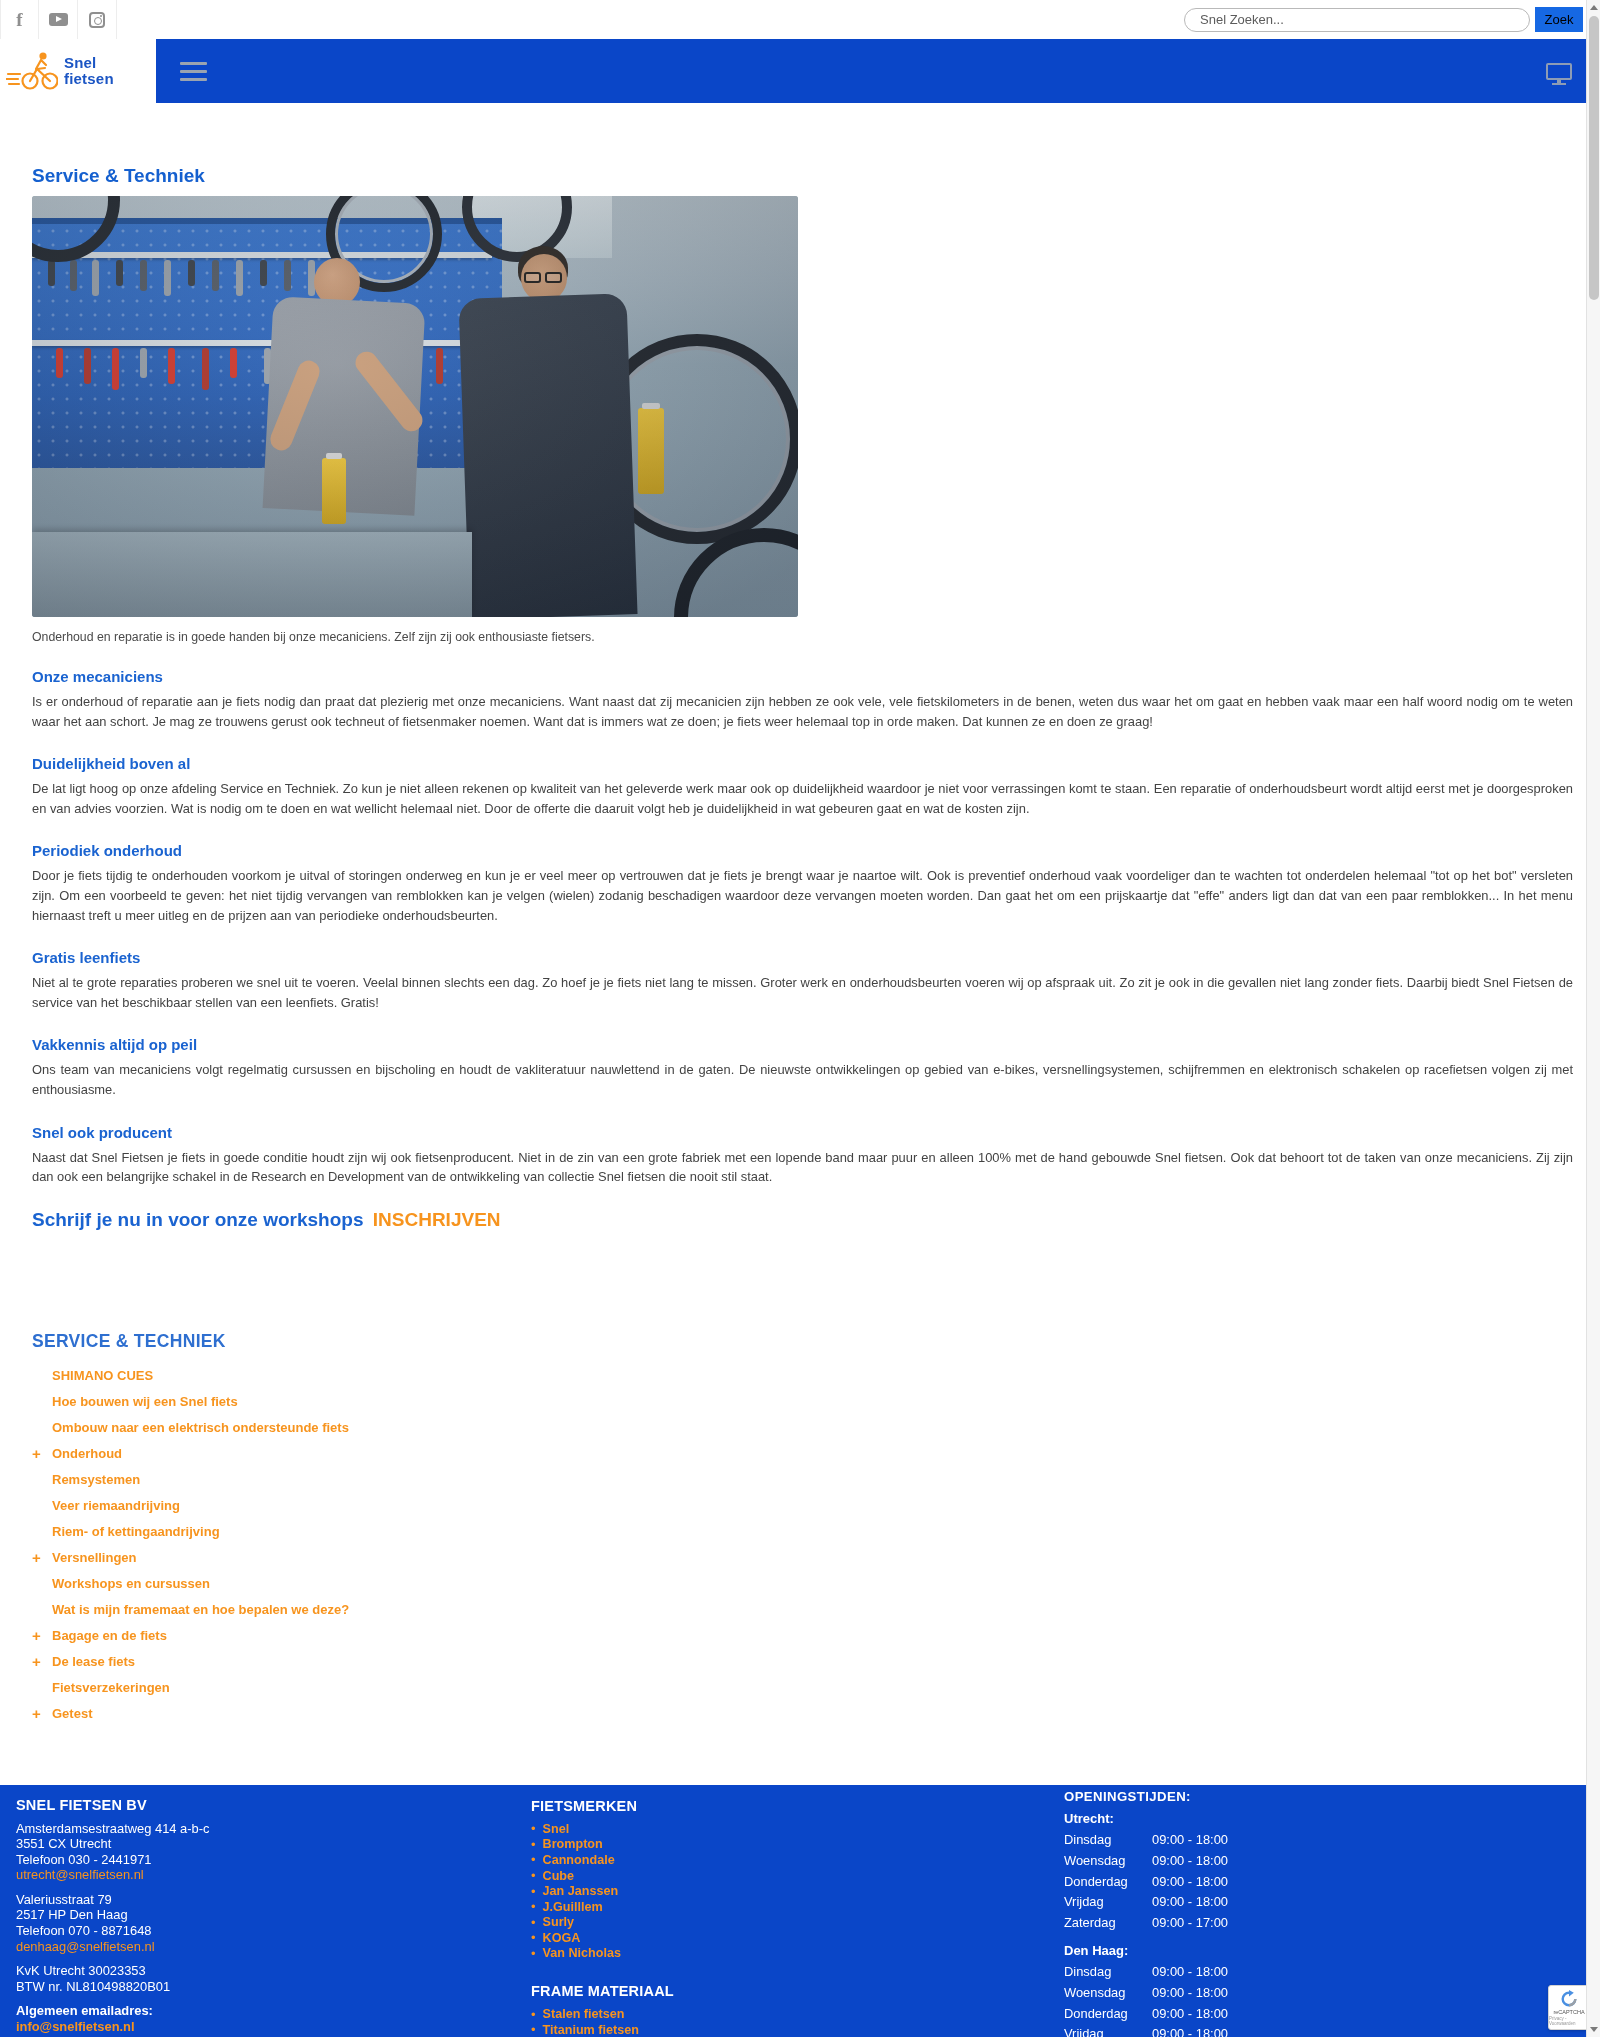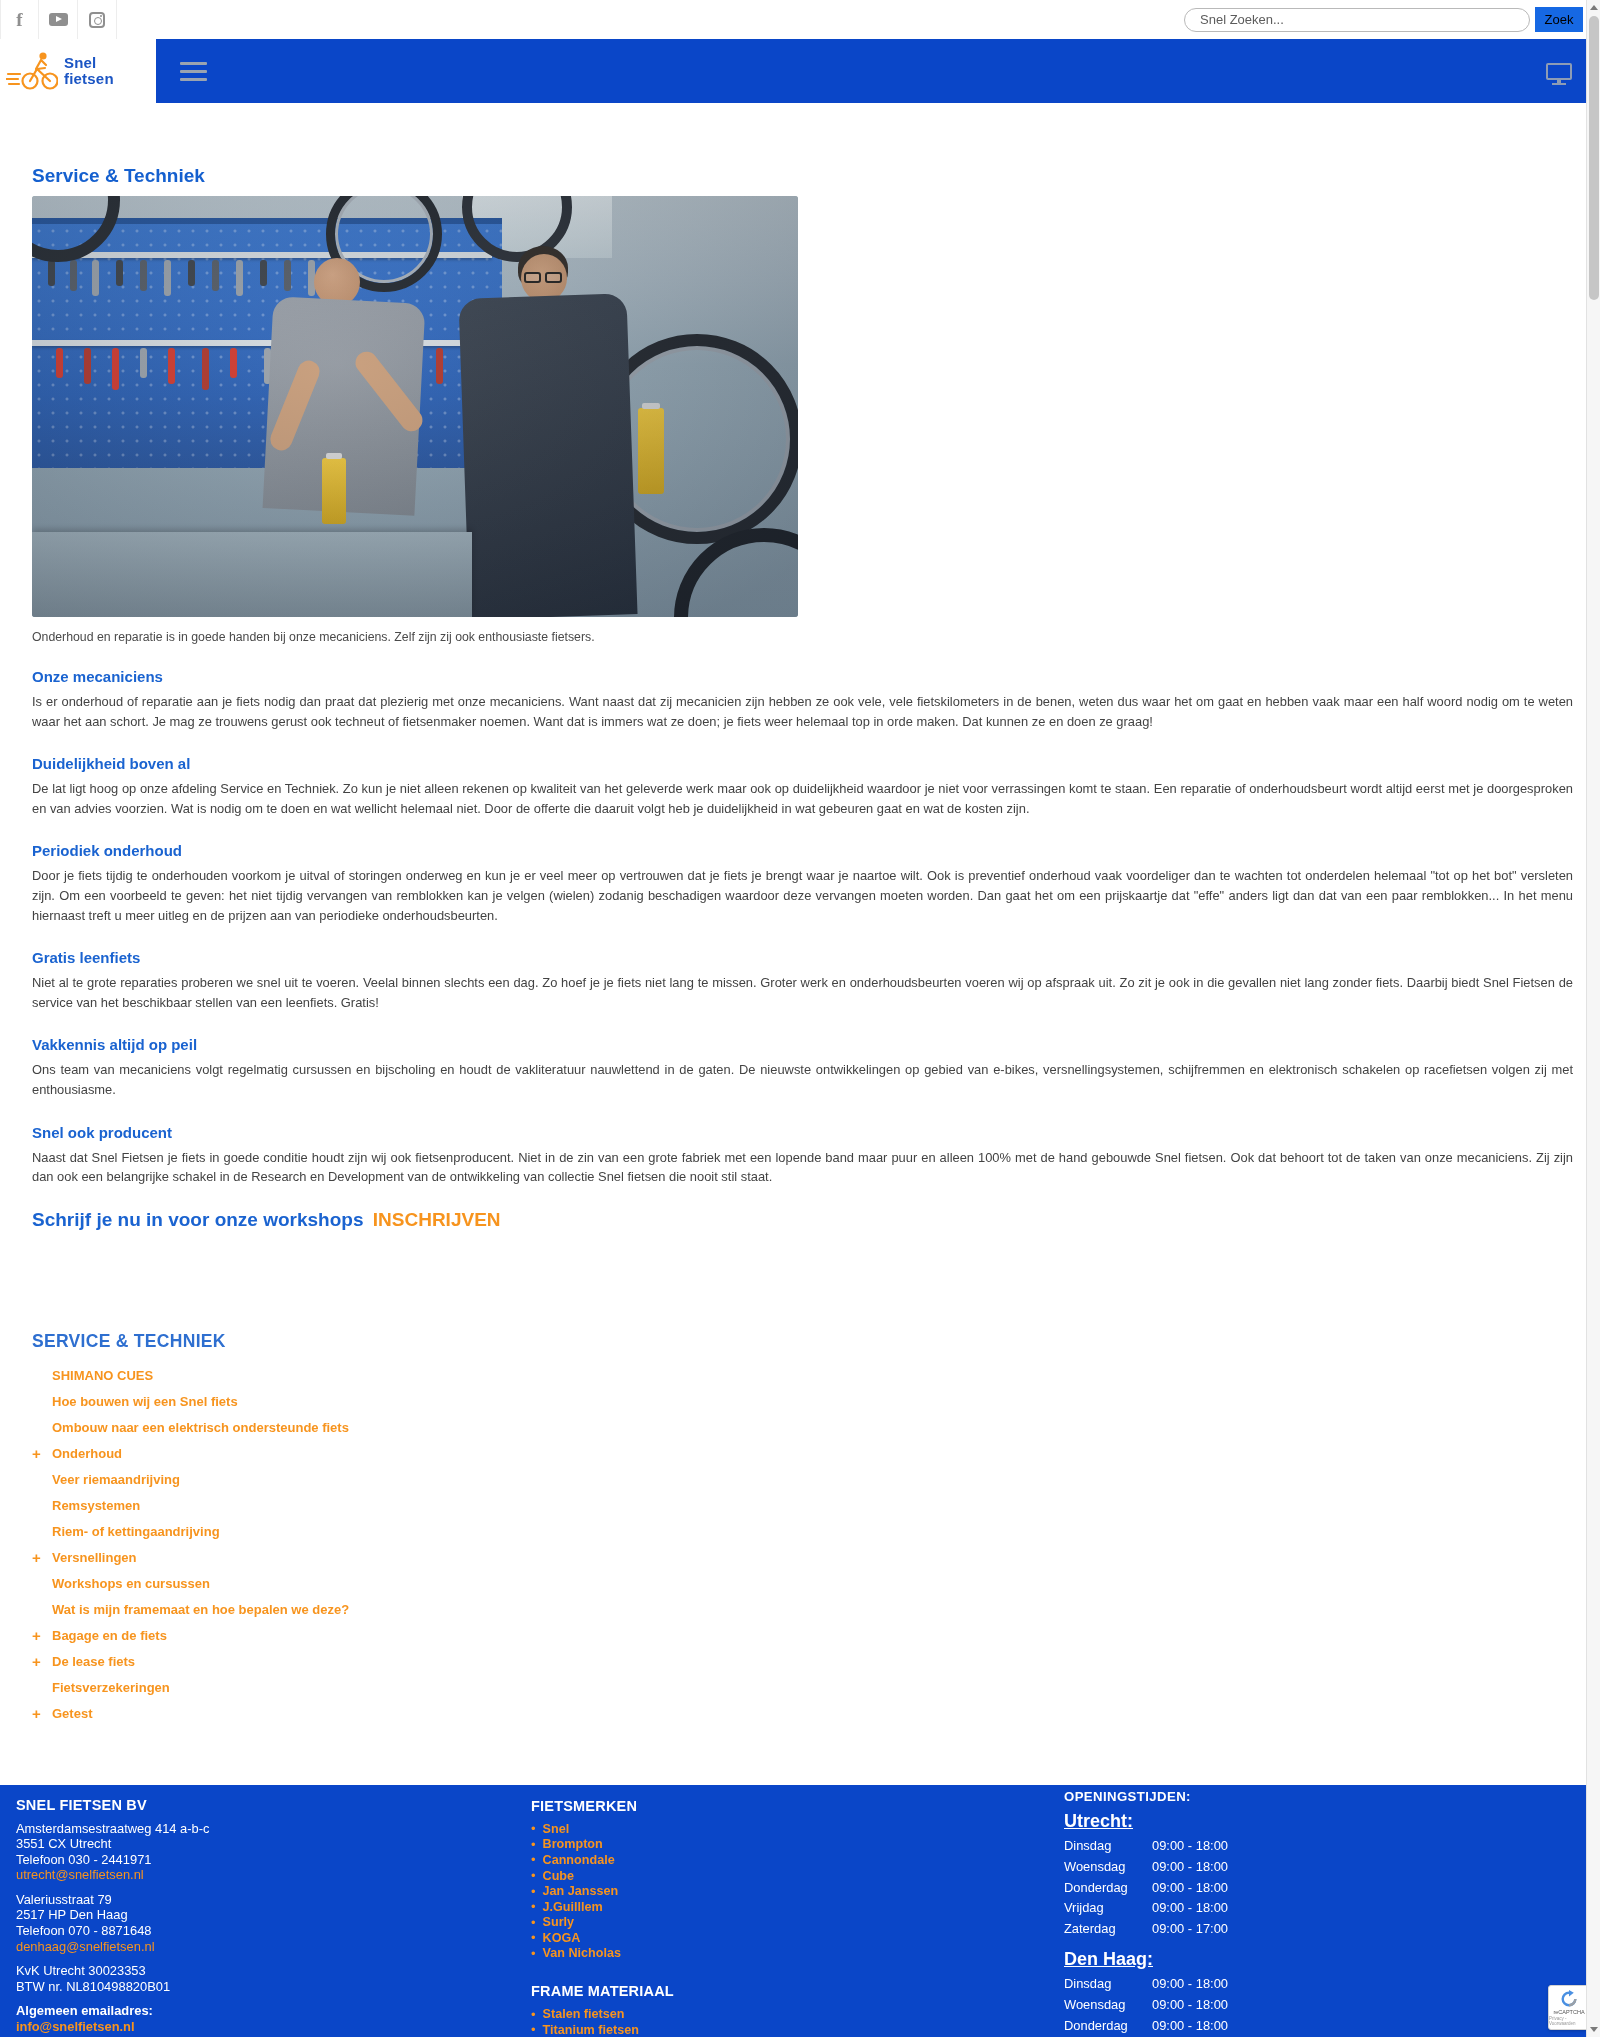--- a/index.html
+++ b/index.html
@@ -118,21 +118,21 @@
   .fcol-right{position:absolute; left:1064px; top:4px;}
   .fgroup{margin-bottom:9px;}
   .flink{color:var(--accent-orange); text-decoration:none; cursor:pointer;}
   .fbold{font-weight:700;}
   ul{list-style:none;}
   .blist li{display:flex; align-items:center; height:15.6px;}
   .blist li::before{content:"\2022"; color:var(--accent-orange); margin-right:7px; font-size:13px;}
   .blist a{font-size:12.6px; font-weight:600;}
   .mt{margin-top:22px;}
   .fcol-right h3{font-size:13.2px; letter-spacing:.4px;}
-  .city{font-weight:700; font-size:18px; margin:7px 0 6px;text-decoration:underline;}
+  .city{font-weight:700; font-size:13px; margin:7px 0 6px;}
   .hrow{display:flex; height:20.8px; font-size:12.9px;}
   .day{width:88px;}
 
   
   .recaptcha{position:absolute; right:10px; bottom:7px; width:42px; height:45px; background:#fff;
     border:1px solid #d3d3d3; border-radius:3px; box-shadow:0 1px 3px rgba(0,0,0,.2);
     display:flex; flex-direction:column; align-items:center; justify-content:center; gap:1px; cursor:pointer; z-index:9;}
   .rc-label{font-size:5.5px; color:#555;}
   .rc-sub{font-size:4.5px; color:#9a9a9a;}
 
@@ -293,25 +293,25 @@
           <div class="subnav-row">
             <span class="plusbox"></span>
             <a class="subnav-link">Ombouw naar een elektrisch ondersteunde fiets</a>
           </div>
           <div class="subnav-row">
             <span class="plusbox">+</span>
             <a class="subnav-link">Onderhoud</a>
           </div>
           <div class="subnav-row">
             <span class="plusbox"></span>
+            <a class="subnav-link">Remsystemen</a>
+          </div>
+          <div class="subnav-row">
+            <span class="plusbox"></span>
             <a class="subnav-link">Veer riemaandrijving</a>
-          </div>
-          <div class="subnav-row">
-            <span class="plusbox"></span>
-            <a class="subnav-link">Remsystemen</a>
           </div>
           <div class="subnav-row">
             <span class="plusbox"></span>
             <a class="subnav-link">Riem- of kettingaandrijving</a>
           </div>
           <div class="subnav-row">
             <span class="plusbox">+</span>
             <a class="subnav-link">Versnellingen</a>
           </div>
           <div class="subnav-row">

